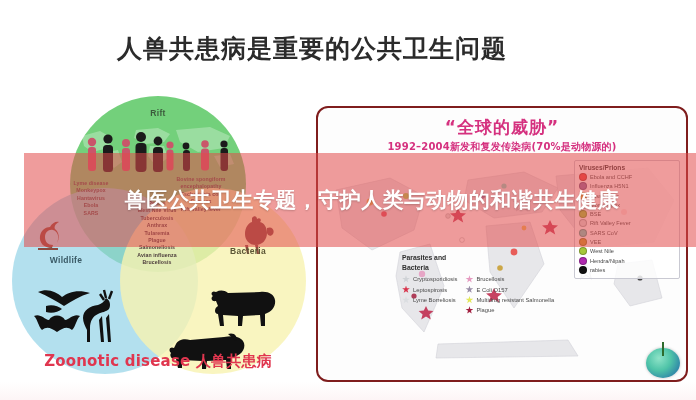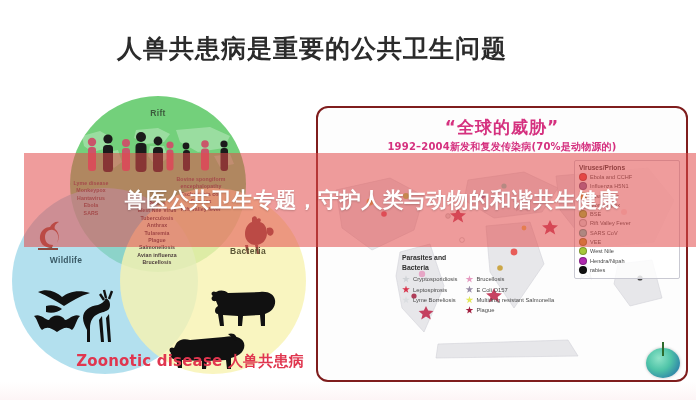--- a/index.html
+++ b/index.html
@@ -45,21 +45,20 @@
     position:absolute;left:70px;top:26px;width:165px;height:48px;
     opacity:.28;
   }
 
   .animal{position:absolute;}
 
   .zoonotic{
     position:absolute;left:0;top:352px;width:316px;text-align:center;
     font-size:15px;font-weight:700;color:#e0364f;letter-spacing:.2px;
     font-family:"DejaVu Sans","Liberation Sans",sans-serif;
-    padding-left:32px;
   }
   .zoonotic .cn{color:#e0364f;}
 
   
   .mappanel{
     position:absolute;left:316px;top:106px;width:368px;height:272px;
     background:#fdfdfd;border:2px solid #7f1d1d;border-radius:12px;overflow:hidden;
   }
   .map-title{
     position:absolute;left:0;top:8px;width:368px;text-align:center;

